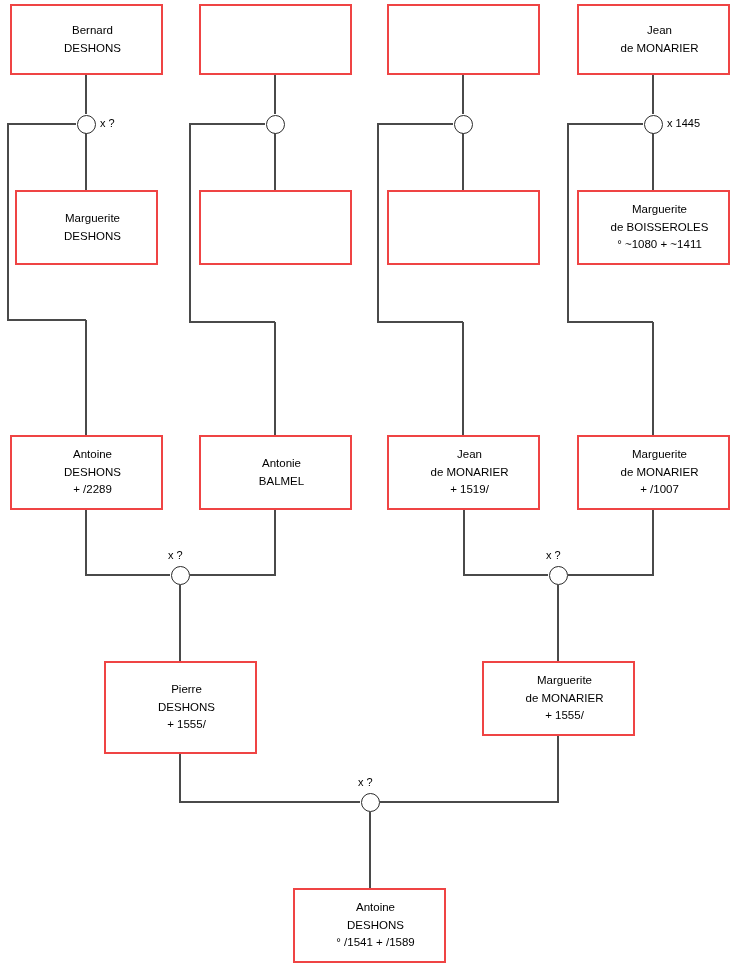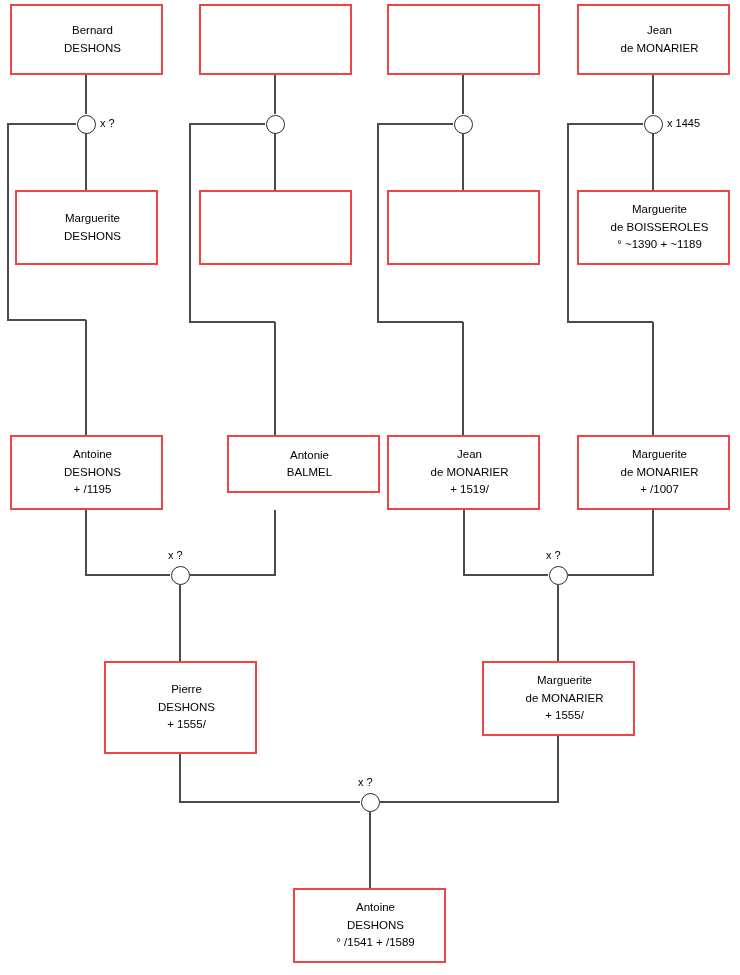--- a/index.html
+++ b/index.html
@@ -141,30 +141,30 @@
 
   <div class="person-box" style="left: 387px; top: 190px; width: 153px; height: 75px;">
     
     
     
   </div>
 
   <div class="person-box" style="left: 577px; top: 190px; width: 153px; height: 75px;">
     <span class="person-line">Marguerite</span>
     <span class="person-line">de BOISSEROLES</span>
-    <span class="person-line">° ~1390 + ~1189</span>
+    <span class="person-line">° ~1080 + ~1411</span>
   </div>
 
   <div class="person-box" style="left: 10px; top: 435px; width: 153px; height: 75px;">
     <span class="person-line">Antoine</span>
     <span class="person-line">DESHONS</span>
-    <span class="person-line">+ /1195</span>
-  </div>
-
-  <div class="person-box" style="left: 199px; top: 435px; width: 153px; height: 58px; margin-left: 28px;">
+    <span class="person-line">+ /2289</span>
+  </div>
+
+  <div class="person-box" style="left: 199px; top: 435px; width: 153px; height: 75px;">
     <span class="person-line">Antonie</span>
     <span class="person-line">BALMEL</span>
 
   </div>
 
   <div class="person-box" style="left: 387px; top: 435px; width: 153px; height: 75px;">
     <span class="person-line">Jean</span>
     <span class="person-line">de MONARIER</span>
     <span class="person-line">+ 1519/</span>
   </div>

